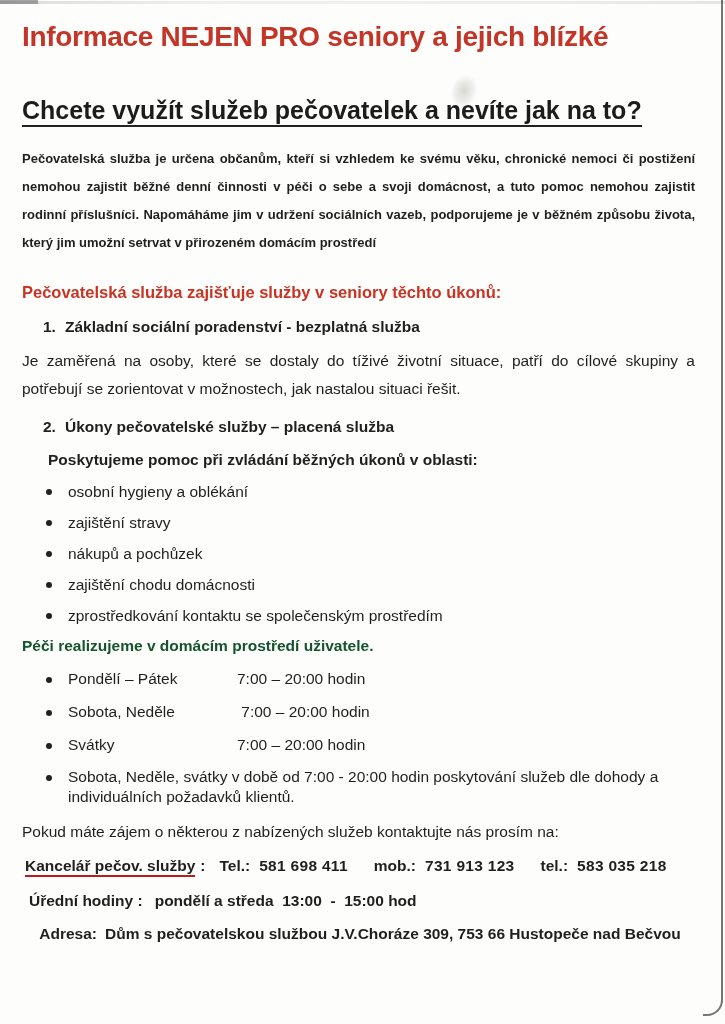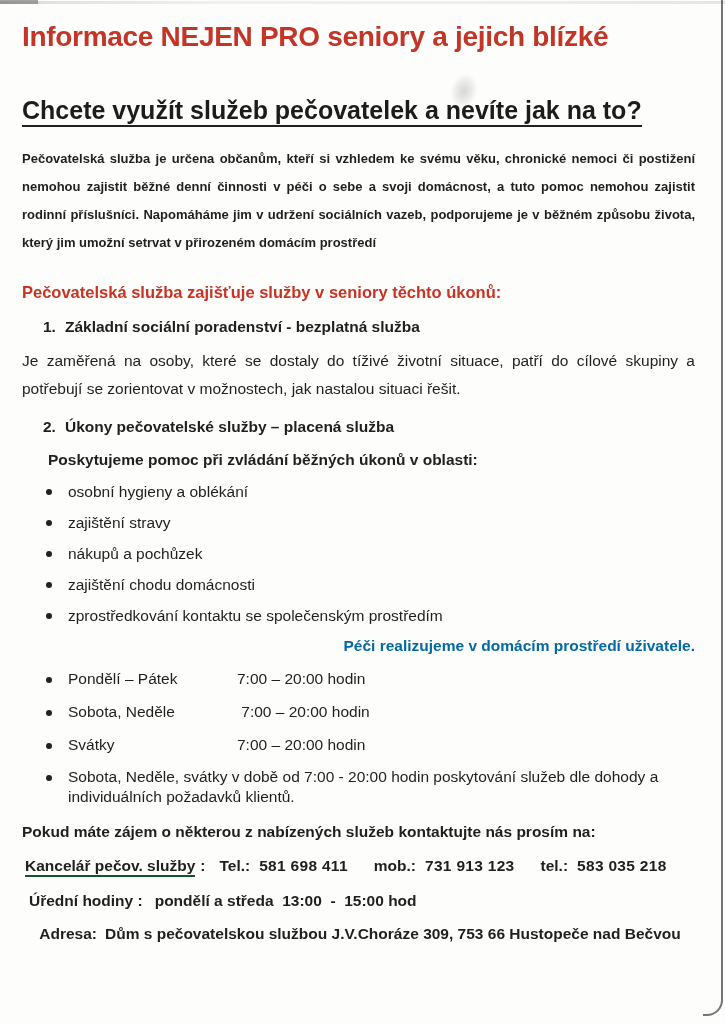--- a/index.html
+++ b/index.html
@@ -78,34 +78,34 @@
   }
   .bullets li{margin-top:11px;min-height:20px;}
   .bullets li:first-child{margin-top:12px;}
   .dot{
     position:absolute;left:24px;top:7px;
     width:6px;height:6px;border-radius:50%;background:#222;
   }
   .notes .dot, .schedule .dot{top:8px;}
   .care-heading{
     margin:10px 0 0 0;
-    font-size:15.5px;font-weight:bold;color:#0369a1;line-height:20px;text-align:right;
+    font-size:15.5px;font-weight:bold;color:#14532d;line-height:20px;
   }
   .schedule li{margin-top:13px;}
   .schedule .slabel{display:inline-block;width:169px;}
   .notes li{margin-top:12px;line-height:27px;max-width:648px;}
   .contact-intro{
     margin:14px 0 0 0;
-    font-size:15.5px;font-weight:bold;line-height:21px;
+    font-size:15.5px;font-weight:normal;line-height:21px;
   }
   .phones{
     margin:13px 0 0 3px;
     font-size:15.5px;font-weight:bold;line-height:22px;white-space:nowrap;
   }
-  .office-label{border-bottom:2px solid #14532d;padding-bottom:1px;}
+  .office-label{border-bottom:2px solid #b91c1c;padding-bottom:1px;}
   .sep-colon{margin:0 14px 0 5px;}
   .tel-label{margin-right:9px;}
   .tel-num{margin-right:26px;letter-spacing:.3px;}
   .tel-num:last-child{margin-right:0;}
   .hours{
     margin:13px 0 0 7px;
     font-size:15.5px;font-weight:bold;line-height:21px;
   }
   .hours .val{margin-left:12px;white-space:pre-wrap;}
   .address{

